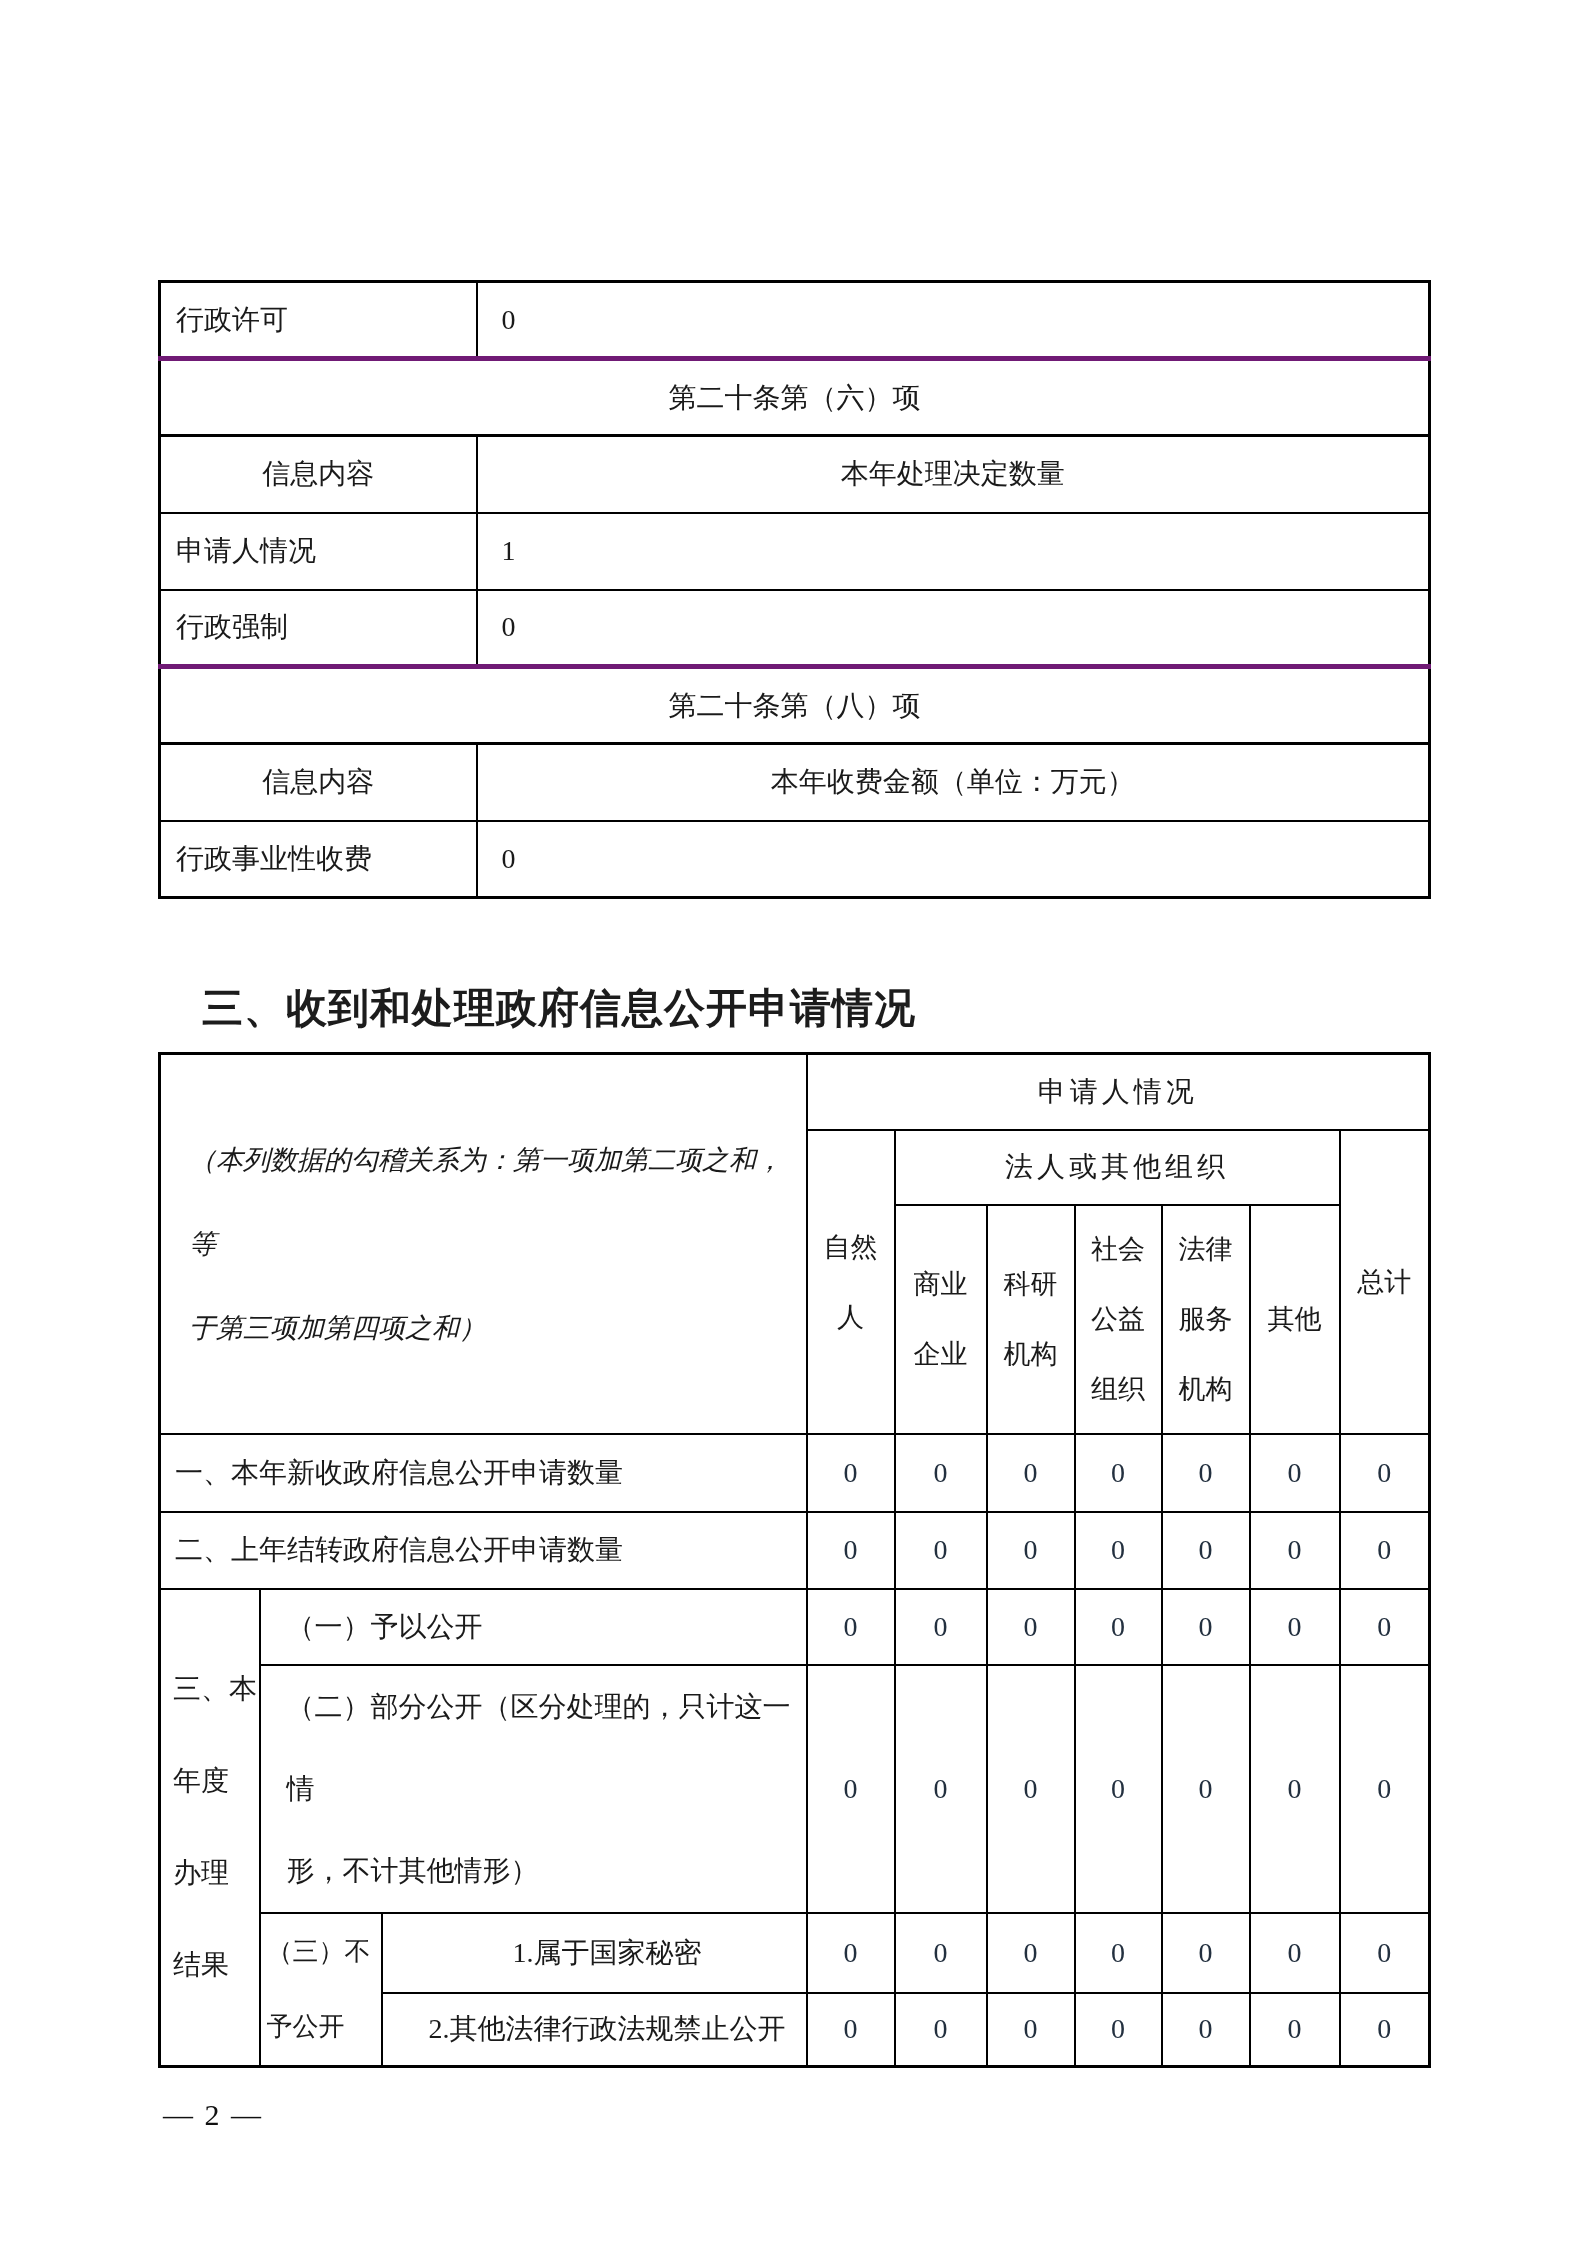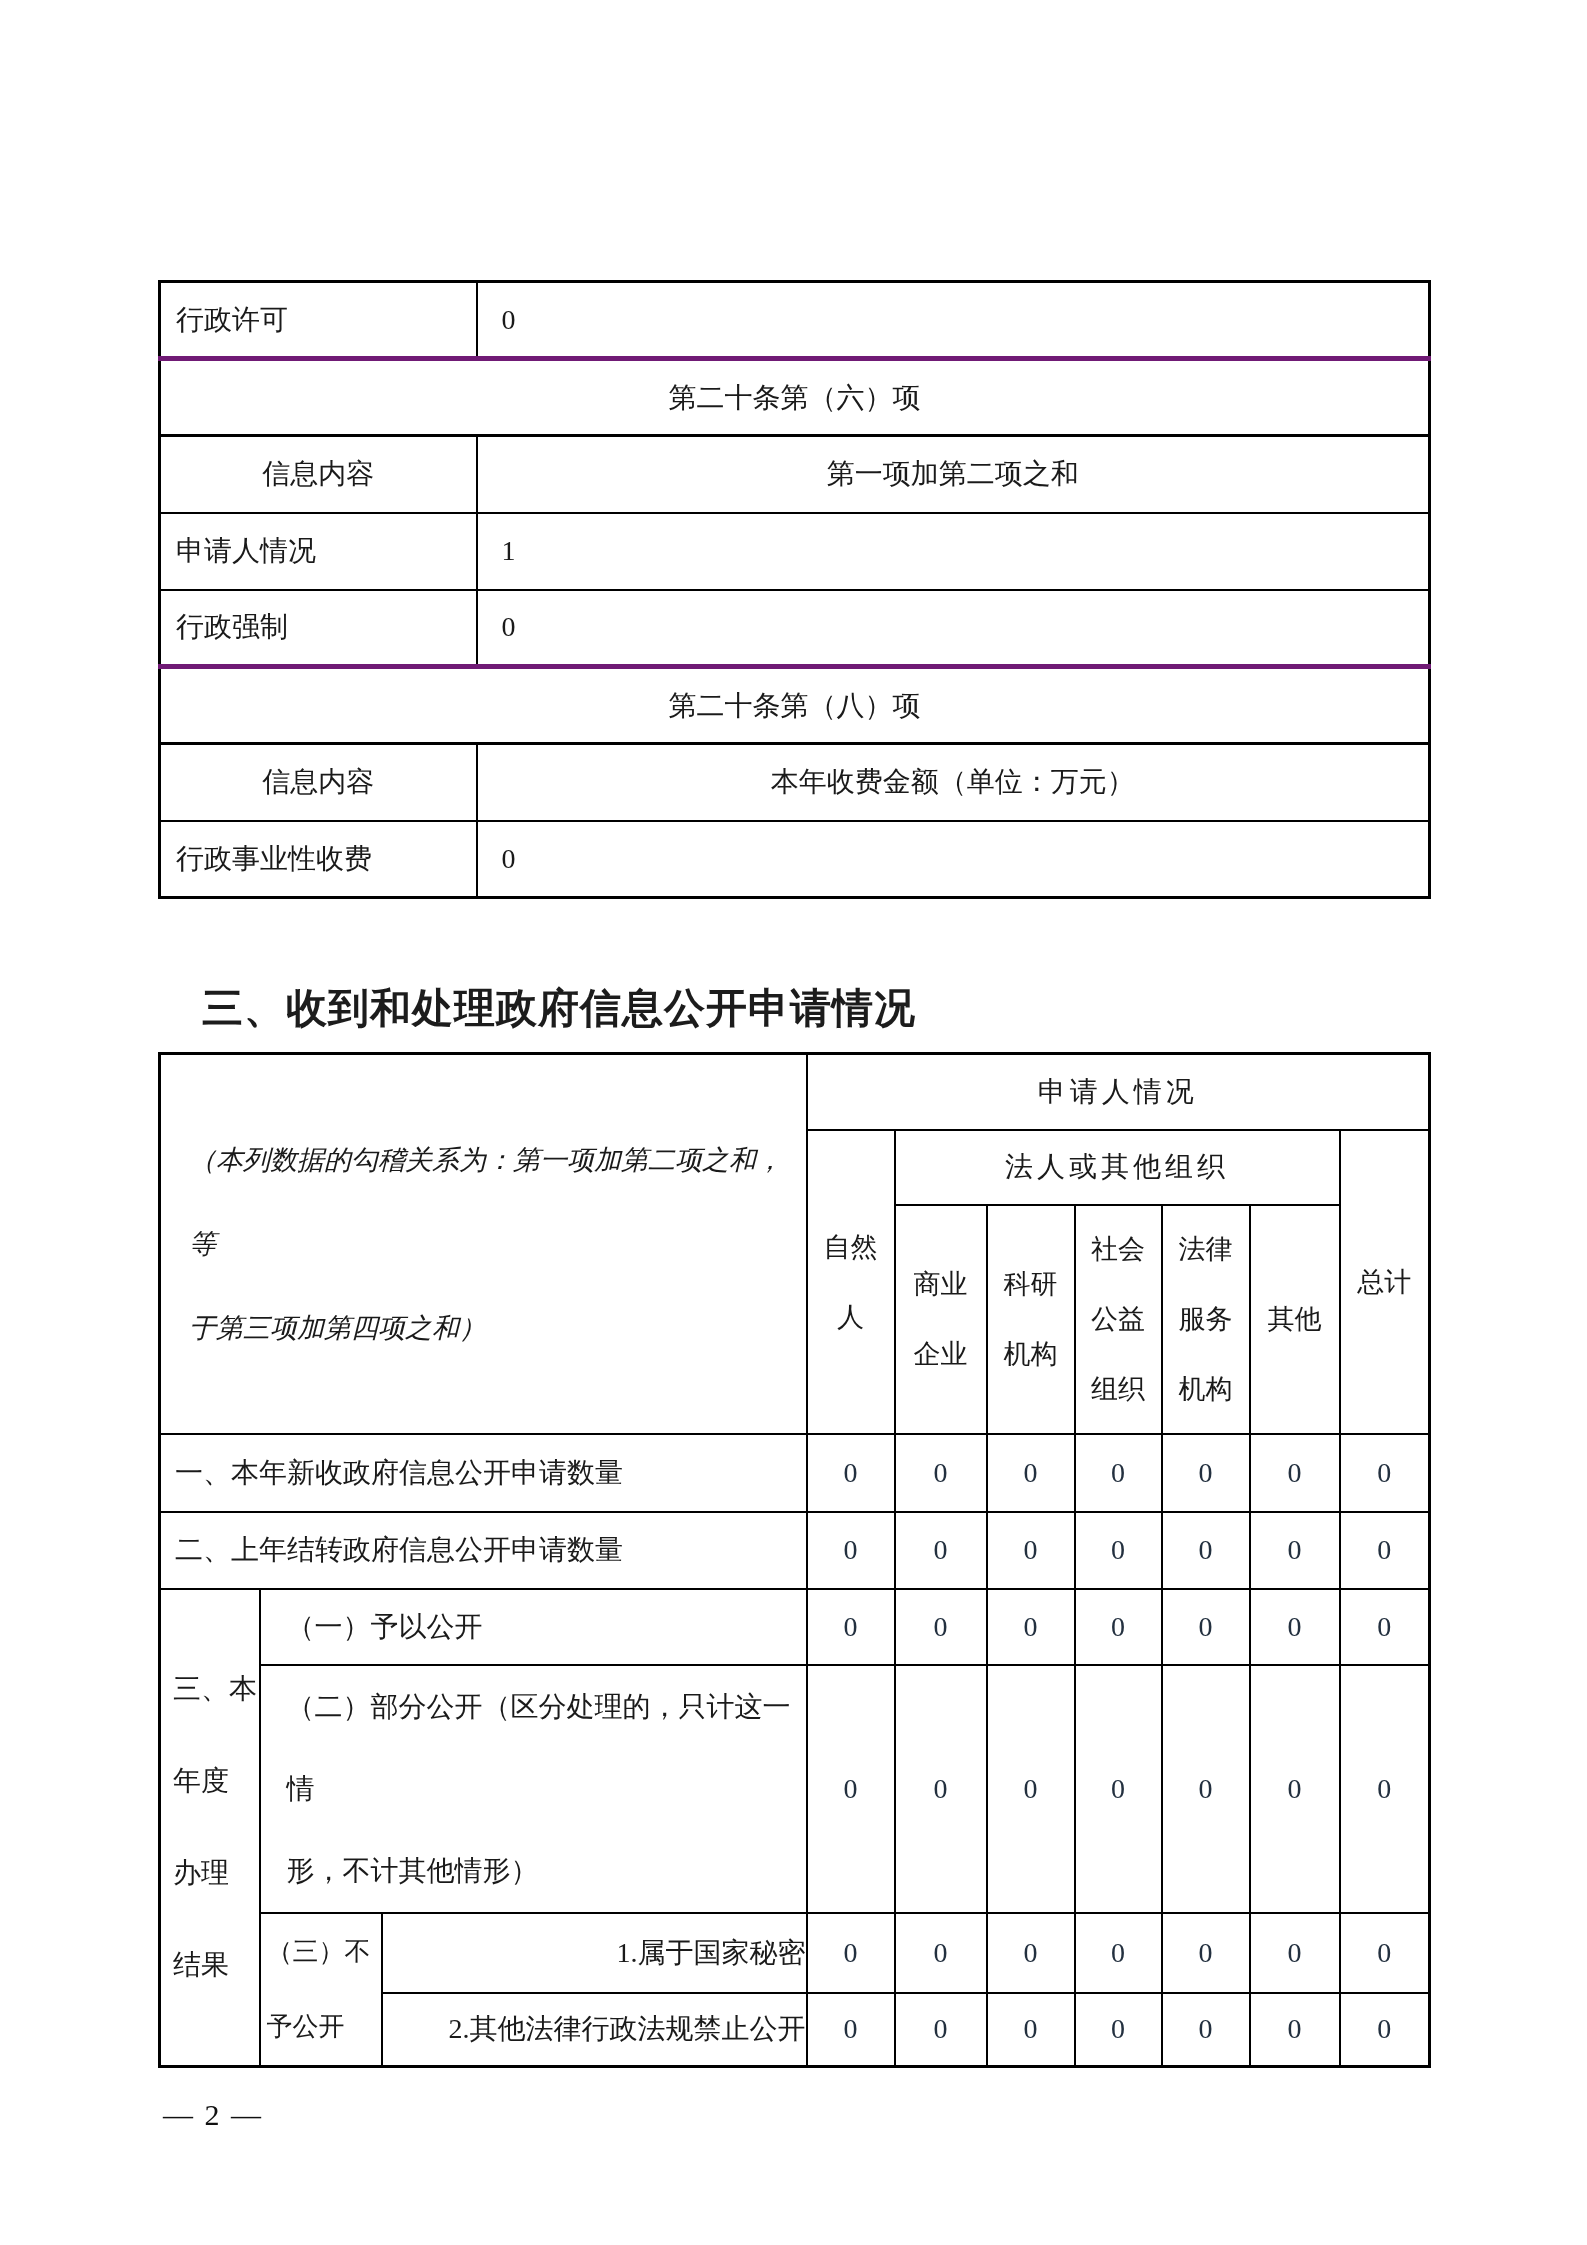--- a/index.html
+++ b/index.html
@@ -34,21 +34,21 @@
     text-align:left;padding:10px 18px 10px 28px;font-style:italic;
     font-size:27px;line-height:84px;white-space:pre-line;vertical-align:middle;
   }
   #table2 .band{letter-spacing:4px;font-size:28px;}
   #table2 .hdr{line-height:70px;white-space:pre-line;}
   #table2 .rowlabel{text-align:left;padding-left:14px;font-size:28px;}
   #table2 .sublabel{text-align:left;padding-left:26px;font-size:28px;}
   #table2 .wrap2{line-height:82px;white-space:pre-line;margin-top:45px;}
   #table2 .grp{text-align:left;padding-left:12px;font-size:28px;line-height:92px;white-space:pre-line;vertical-align:middle;}
   #table2 .denied{text-align:left;padding-left:6px;font-size:26px;line-height:75px;white-space:pre-line;}
-  #table2 .item{text-align:right;padding-left:26px;font-size:28px;}
+  #table2 .item{text-align:center;padding-left:26px;font-size:28px;}
   #table2 .num{font-size:28px;color:#23303f;}
 
   
   .footer{position:absolute;left:163px;top:2098px;font-size:30px;letter-spacing:2px;color:#111;}
 </style>
 </head>
 <body>
 
 <div class="page">
 
@@ -60,21 +60,21 @@
     <tbody>
         <tr style="height:77px">
       <td class="label">行政许可</td>
       <td class="value">0</td>
     </tr>
     <tr style="height:77px">
       <td class="sec" colspan="2">第二十条第（六）项</td>
     </tr>
     <tr style="height:77px">
       <td class="ihead">信息内容</td>
-      <td class="ihead">第一项加第二项之和</td>
+      <td class="ihead">本年处理决定数量</td>
     </tr>
     <tr style="height:77px">
       <td class="label">申请人情况</td>
       <td class="value">1</td>
     </tr>
     <tr style="height:77px">
       <td class="label">行政强制</td>
       <td class="value">0</td>
     </tr>
     <tr style="height:77px">

